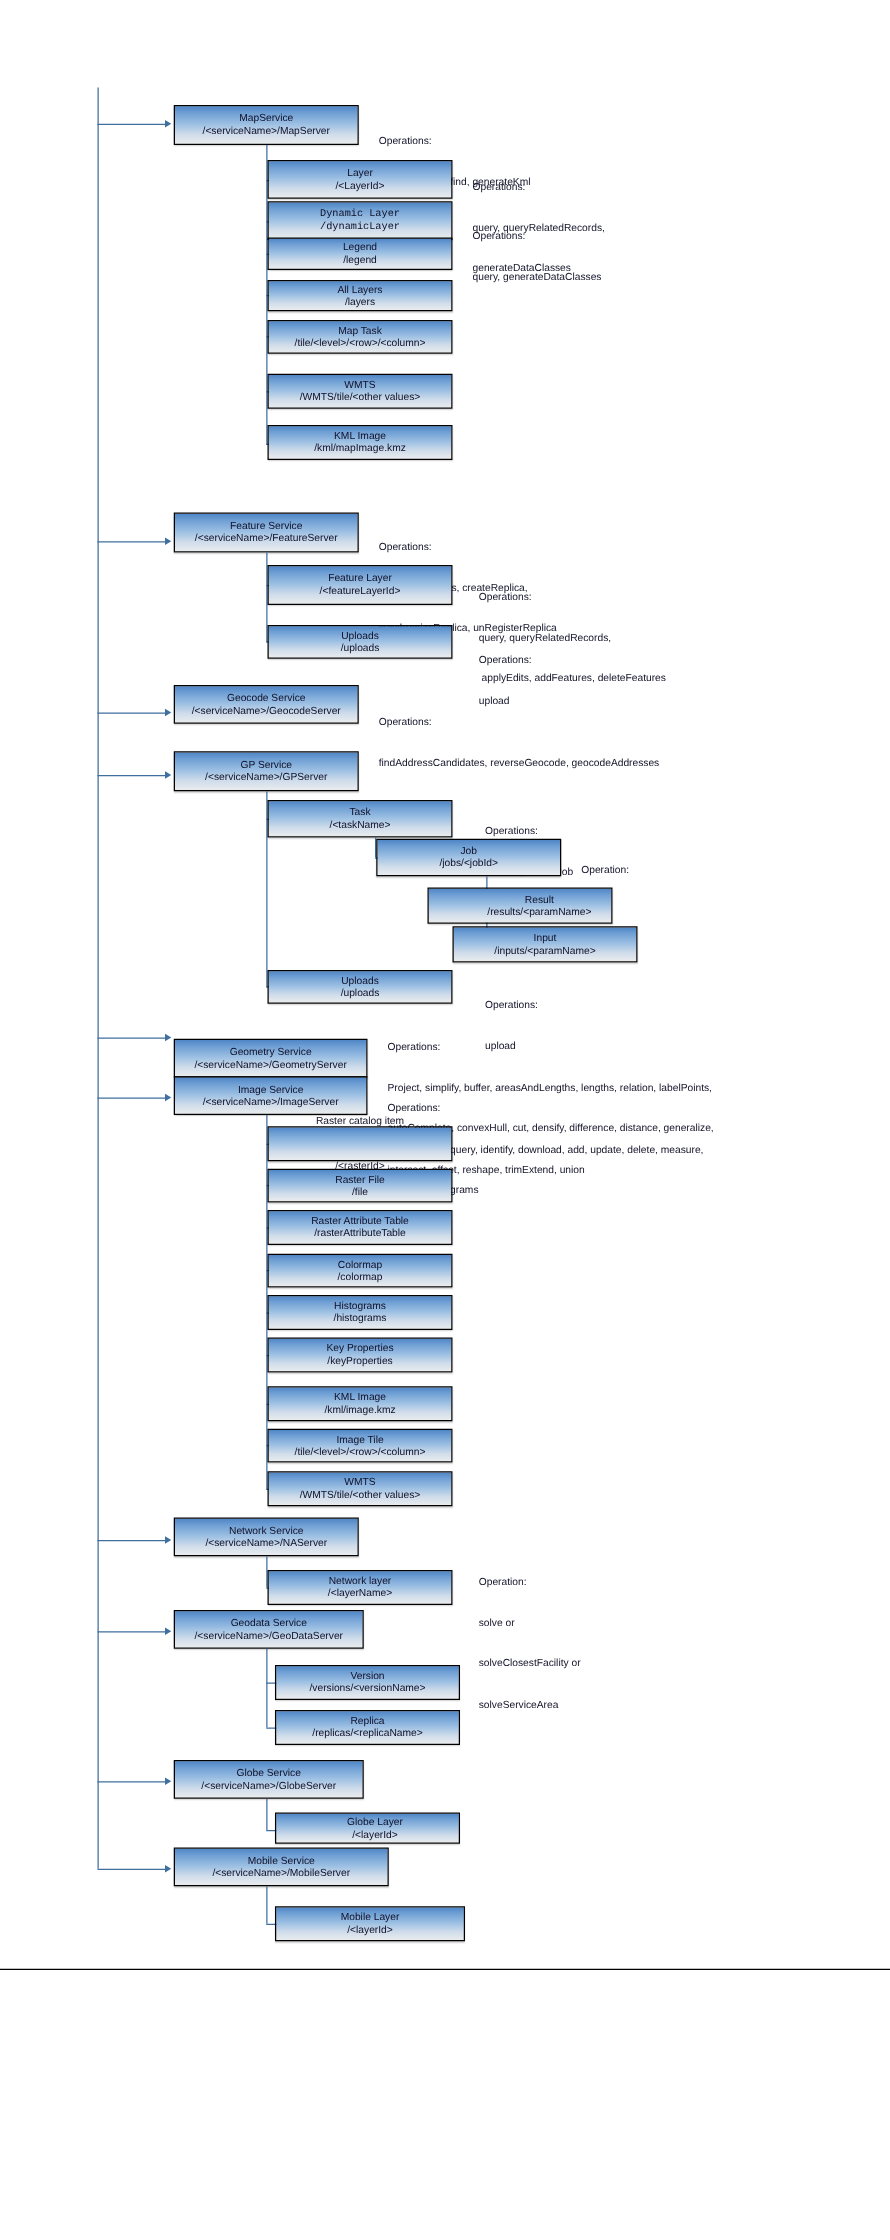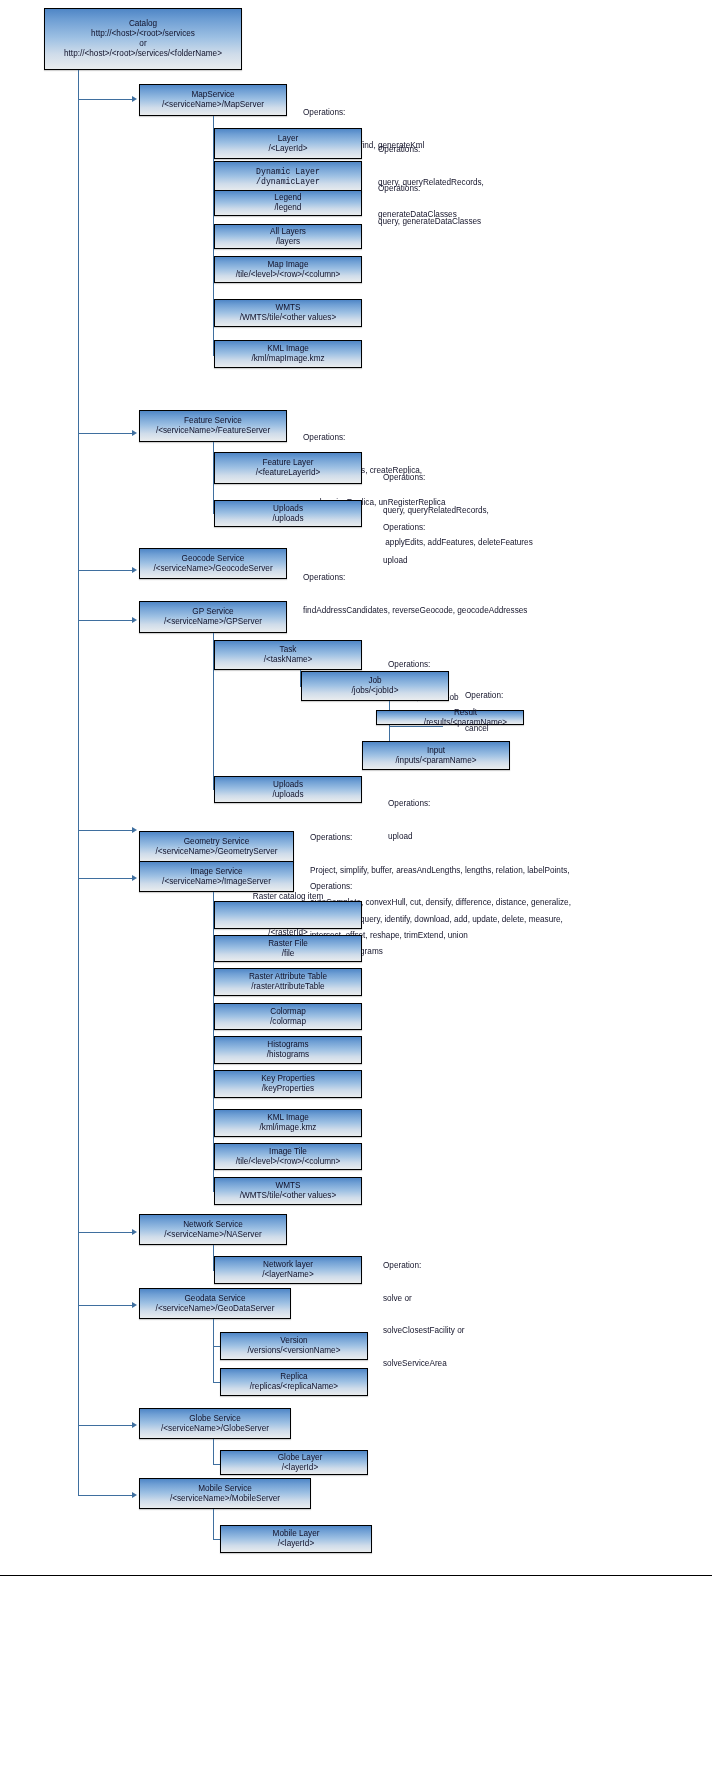--- a/index.html
+++ b/index.html
@@ -43,26 +43,20 @@
     border-top:3.2px solid transparent;
     border-bottom:3.2px solid transparent;
     border-left:5.5px solid #3f6f9f;}
   .rule{position:absolute;left:0;width:712px;height:1px;background:#000;}
 </style>
 </head>
 <body>
 
 <div id="canvas">
 
-  <div class="node" style="left:44px;top:8px;width:198px;height:62px;">
-    <span class="t1">Catalog</span>
-    <span class="t2">http://&lt;host&gt;/&lt;root&gt;/services</span>
-    <span class="t2">or</span>
-    <span class="t2">http://&lt;host&gt;/&lt;root&gt;/services/&lt;folderName&gt;</span>
-  </div>
 
   <div class="vline" style="left:78px;top:70px;height:1425px;"></div>
 
   <div class="hline" style="left:78px;top:99px;width:57px;"></div>
   <div class="arrow" style="left:132px;top:95.8px;"></div>
   <div class="node" style="left:139px;top:84px;width:148px;height:32px;">
     <span class="t1">MapService</span>
     <span class="t2">/&lt;serviceName&gt;/MapServer</span>
   </div>
   <div class="ops" style="left:303px;top:86px;">
@@ -105,21 +99,21 @@
   <div class="hline" style="left:213px;top:236px;width:55px;"></div>
   <div class="arrow" style="left:265px;top:232.8px;"></div>
   <div class="node" style="left:214px;top:224px;width:148px;height:25px;">
     <span class="t1">All Layers</span>
     <span class="t2">/layers</span>
   </div>
 
   <div class="hline" style="left:213px;top:269px;width:55px;"></div>
   <div class="arrow" style="left:265px;top:265.8px;"></div>
   <div class="node" style="left:214px;top:256px;width:148px;height:27px;">
-    <span class="t1">Map Image</span>
+    <span class="t1">Map Task</span>
     <span class="t2">/tile/&lt;level&gt;/&lt;row&gt;/&lt;column&gt;</span>
   </div>
 
   <div class="hline" style="left:213px;top:313px;width:55px;"></div>
   <div class="arrow" style="left:265px;top:309.8px;"></div>
   <div class="node" style="left:214px;top:299px;width:148px;height:28px;">
     <span class="t1">WMTS</span>
     <span class="t2">/WMTS/tile/&lt;other values&gt;</span>
   </div>
 
@@ -203,21 +197,21 @@
     <span class="t1">Job</span>
     <span class="t2">/jobs/&lt;jobId&gt;</span>
   </div>
   <div class="ops" style="left:465px;top:669px;">
     <span class="oph">Operation:</span>
     <span class="opl">cancel</span>
   </div>
 
   <div class="vline" style="left:389px;top:701px;height:51px;"></div>
   <div class="hline" style="left:389px;top:726px;width:54px;"></div>
-  <div class="node" style="left:376px;top:710px;width:148px;height:15px;padding-left:31px;">
+  <div class="node" style="left:342px;top:710px;width:148px;height:29px;padding-left:31px;">
     <span class="t1">Result</span>
     <span class="t2">/results/&lt;paramName&gt;</span>
   </div>
   <div class="hline" style="left:389px;top:752px;width:25px;"></div>
   <div class="arrow" style="left:411px;top:748.8px;"></div>
   <div class="node" style="left:362px;top:741px;width:148px;height:29px;">
     <span class="t1">Input</span>
     <span class="t2">/inputs/&lt;paramName&gt;</span>
   </div>
 

